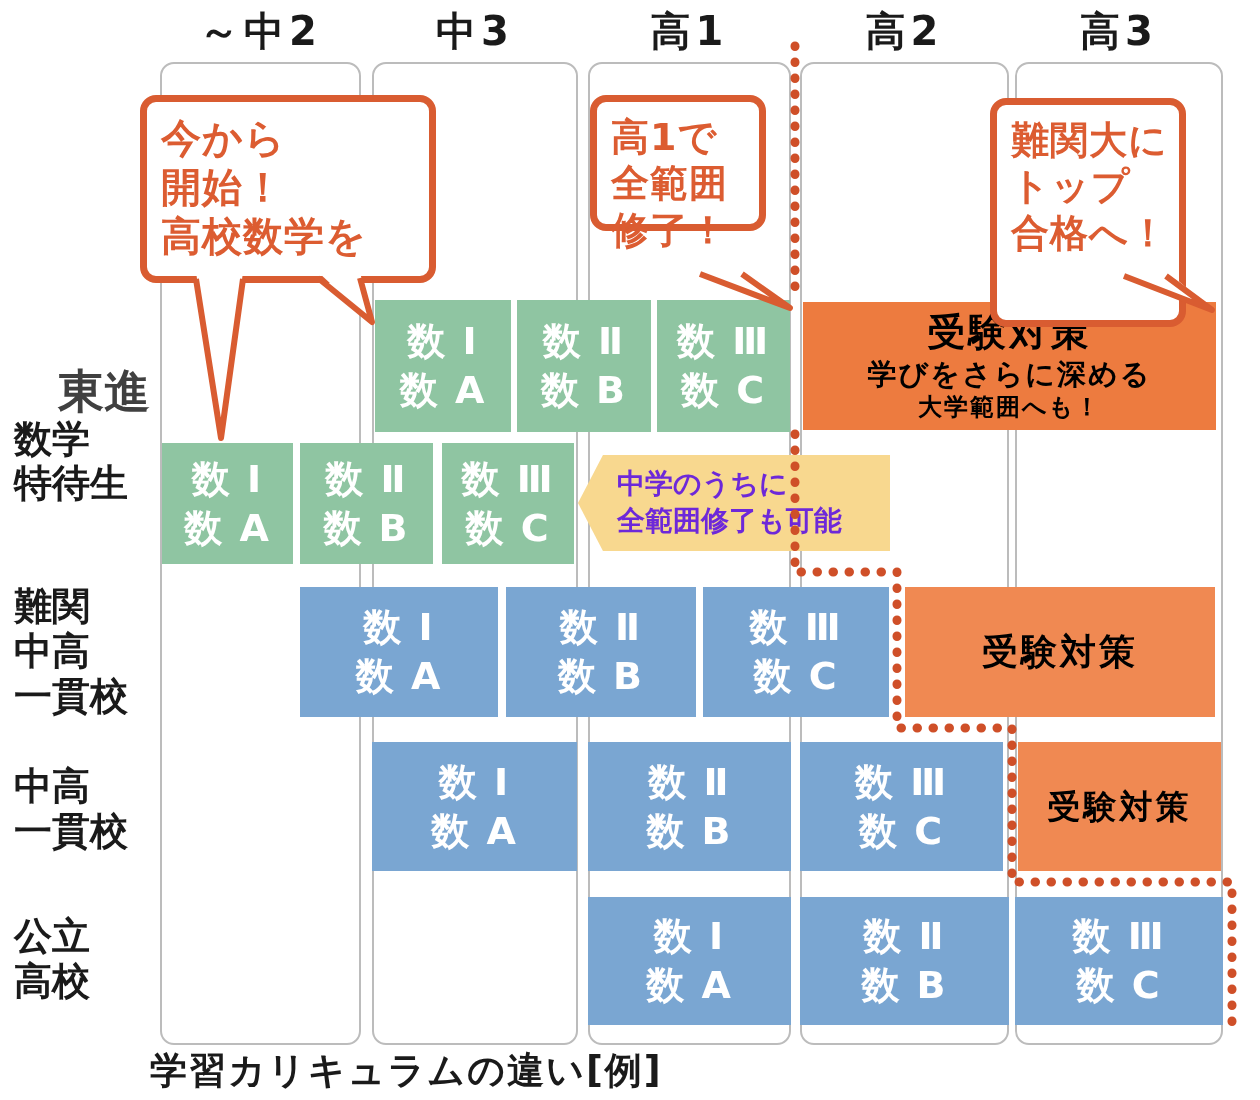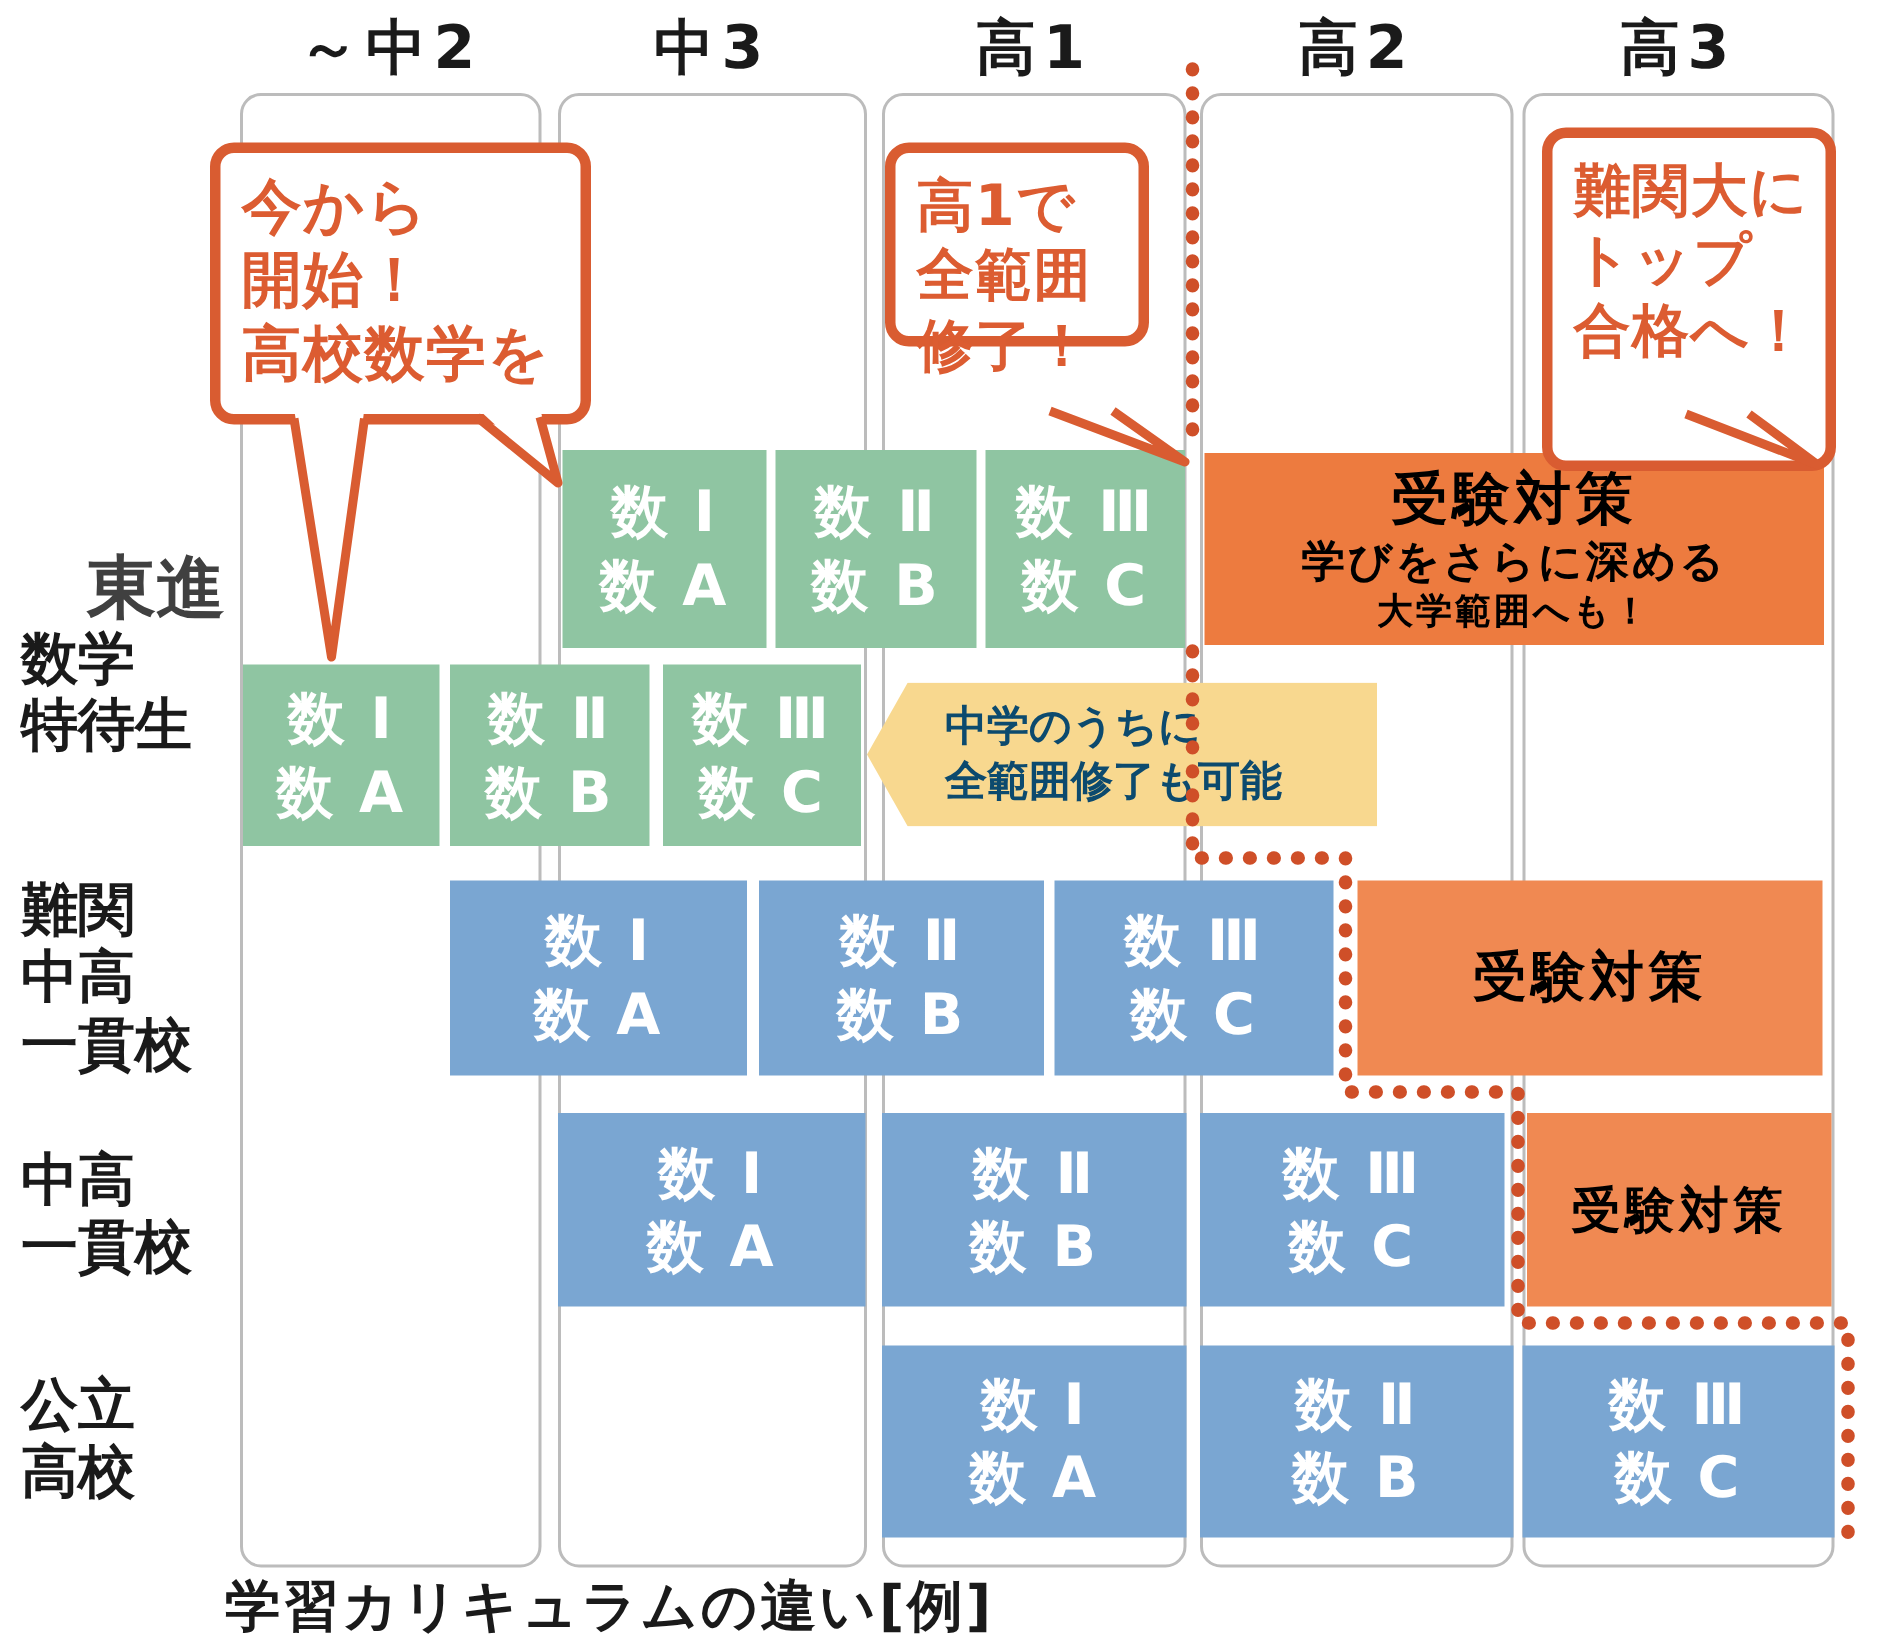--- a/index.html
+++ b/index.html
@@ -29,24 +29,24 @@
 
   
   .bubble{position:absolute;background:#fff;border:7px solid #d95c31;border-radius:16px;color:#dc5c31;font-weight:bold;font-size:38px;line-height:1.22;padding:12px 14px;box-sizing:border-box;z-index:30;letter-spacing:1px;}
   .bubble .bl{white-space:nowrap;}
 
   
   .rlabel{position:absolute;font-weight:bold;color:#1a1a1a;font-size:38px;line-height:1.18;z-index:4;}
   .teal{color:#404040;font-size:46px;line-height:1.1;margin-left:44px;}
 
   
-  .callout{position:absolute;left:578px;top:455px;width:340px;height:96px;background:#f8d88f;
+  .callout{position:absolute;left:578px;top:455px;width:312px;height:96px;background:#f8d88f;
     clip-path:polygon(0 50%,8% 0,100% 0,100% 100%,8% 100%);
-    display:flex;flex-direction:column;justify-content:center;padding-left:52px;box-sizing:border-box;
-    font-size:28px;font-weight:bold;color:#0c4a6e;line-height:1.32;z-index:10;}
+    display:flex;flex-direction:column;justify-content:center;padding-left:39px;box-sizing:border-box;
+    font-size:28px;font-weight:bold;color:#6d28d9;line-height:1.32;z-index:10;}
 
   
   .caption{position:absolute;left:150px;top:1046px;font-size:37px;font-weight:bold;color:#1a1a1a;letter-spacing:2px;z-index:4;}
 
   .overlay{position:absolute;left:0;top:0;width:1260px;height:1100px;pointer-events:none;}
   .ov-dots{z-index:20;}
   .ov-tails{z-index:40;}
 </style>
 </head>
 <body>
@@ -164,31 +164,31 @@
   <div class="blk blue" style="left:1015px;top:897px;width:208px;height:128px;">
     <span class="l">数 Ⅲ</span>
       <span class="l">数 C</span>
   </div>
 
   <svg class="overlay ov-dots" viewBox="0 0 1260 1100">
     <polyline points="795,46 795,298" fill="none" stroke="#cf4f28" stroke-width="9" stroke-linecap="round" stroke-dasharray="0.5 15.5"></polyline>
     <polyline points="795,434 795,572 897,572 897,728 1012,728 1012,882 1232,882 1232,1034" fill="none" stroke="#cf4f28" stroke-width="9" stroke-linecap="round" stroke-dasharray="0.5 15.5"></polyline>
   </svg>
 
-  <div class="bubble" style="left:140px;top:95px;width:254px;height:188px;font-size:40px;">
+  <div class="bubble" style="left:140px;top:95px;width:296px;height:188px;font-size:40px;">
     <div class="bl">今から</div>
     <div class="bl">開始！</div>
     <div class="bl">高校数学を</div>
   </div>
   <div class="bubble" style="left:590px;top:95px;width:176px;height:136px;">
     <div class="bl">高1で</div>
     <div class="bl">全範囲</div>
     <div class="bl">修了！</div>
   </div>
-  <div class="bubble" style="left:990px;top:85px;width:196px;height:229px;margin-left:38px;">
+  <div class="bubble" style="left:990px;top:98px;width:196px;height:229px;">
     <div class="bl">難関大に</div>
     <div class="bl">トップ</div>
     <div class="bl">合格へ！</div>
   </div>
 
   <svg class="overlay ov-tails" viewBox="0 0 1260 1100">
     <g>
       <polygon points="196,272 243,272 221,438" fill="#ffffff"></polygon>
       <path d="M196,279 L221,438 L243,279" fill="none" stroke="#d95c31" stroke-width="6" stroke-linejoin="round"></path>
     </g>

